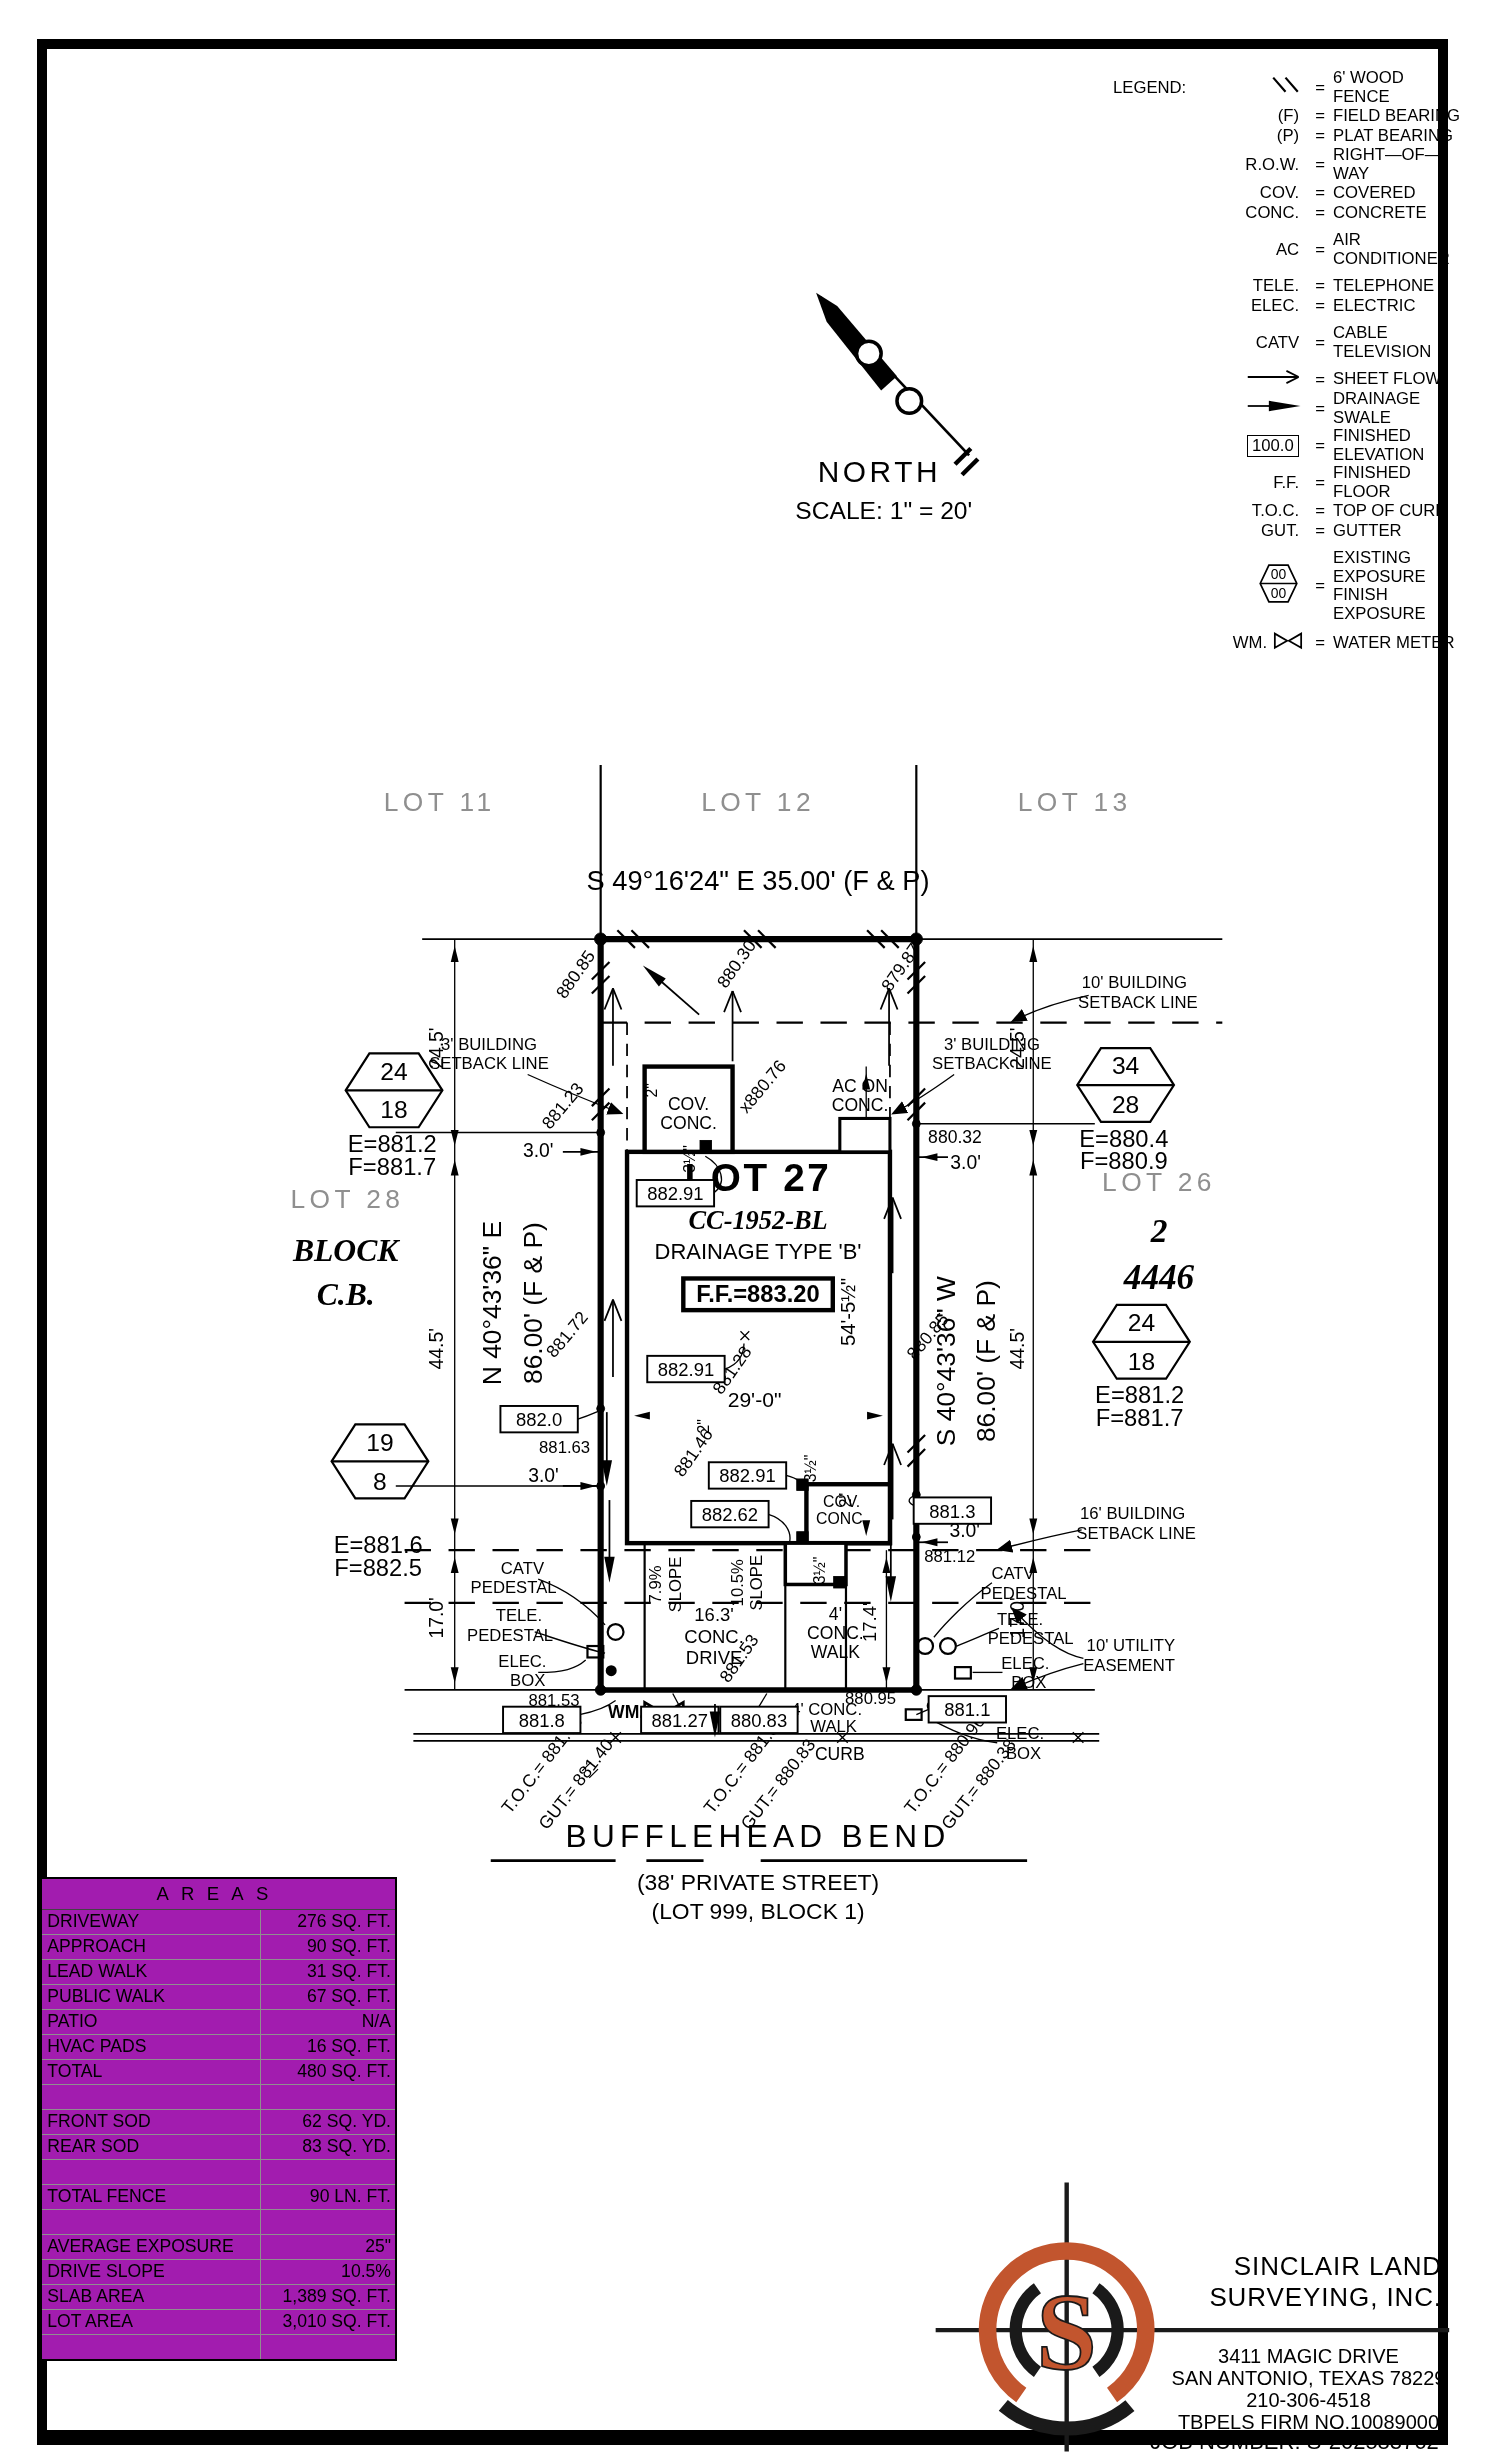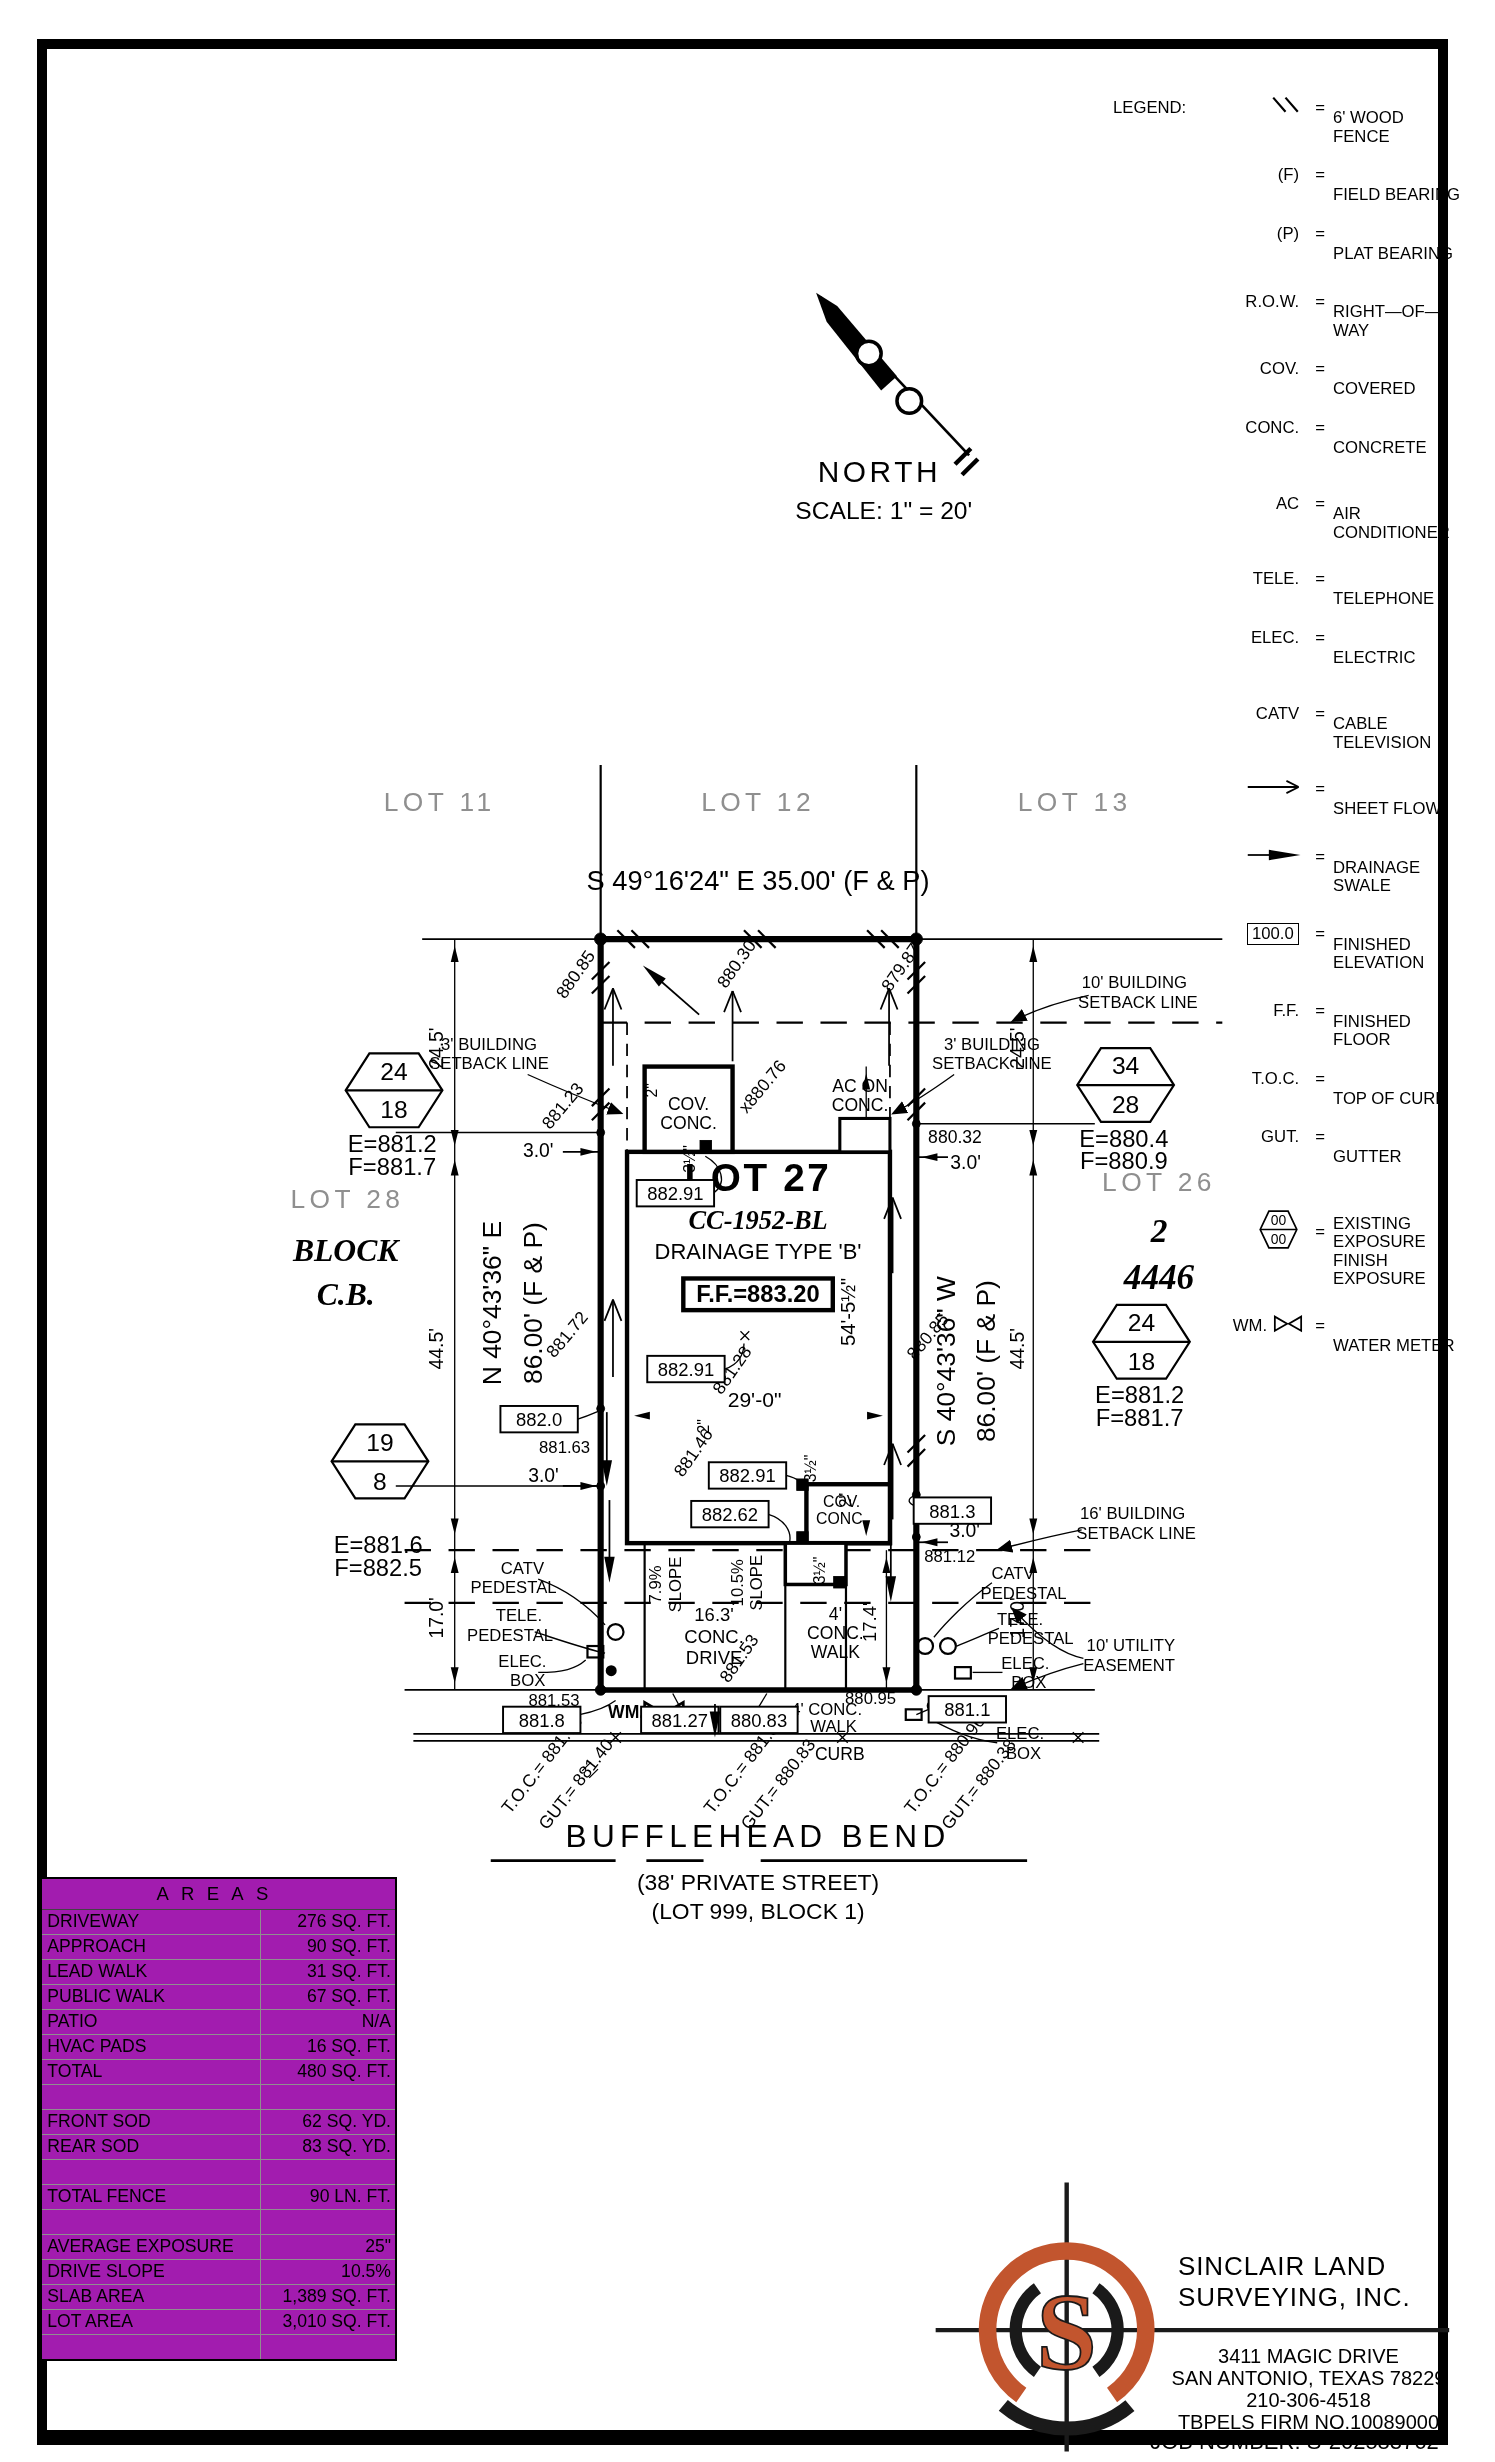--- a/index.html
+++ b/index.html
@@ -13,41 +13,41 @@
   .disclaimer{left:74px;top:74px;width:528px;font-family:"Liberation Serif",serif;font-style:italic;}
   .disclaimer .p1{font-size:17.6px;font-weight:bold;line-height:23px;}
   .disclaimer .p2{font-size:14.5px;line-height:18.5px;margin-top:5.3px;}
   
   .legend{left:1113px;top:69px;width:352px;font-size:16.7px;}
   .lrow{display:grid;grid-template-columns:88px 106px 26px auto;align-items:center;min-height:20px;}
   .lrow.gap{margin-top:8px;}
   .lrow .pre{text-align:left;}
   .lrow .sym{text-align:right;padding-right:3.5px;display:flex;justify-content:flex-end;align-items:center;gap:4.4px;}
   .lrow .eq{text-align:center;}
-  .lrow .desc{text-align:left;line-height:18.5px;margin-top:40px;}
+  .lrow .desc{text-align:left;line-height:18.5px;}
   .lrow .desc .l2:empty{display:none;}
   .lrow.boxed .sym .lab{border:1.8px solid #000;padding:0 4.4px;}
   
   .areas{left:40px;top:1877px;width:357px;border:2.6px solid #000;box-sizing:border-box;background:#a21caf;}
   .areas .hdr{height:30px;line-height:30px;text-align:center;font-size:18.5px;letter-spacing:12.3px;
               border-bottom:1.8px solid #444;}
   .arow{display:grid;grid-template-columns:218px auto;height:24px;line-height:23px;
         border-bottom:0.9px solid #8f8f8f;font-size:17.6px;}
   .arow:last-child{border-bottom:none;}
   .arow .al{padding-left:5.3px;}
   .arow .av{text-align:right;padding-right:4px;border-left:0.9px solid #8f8f8f;}
   
   .titleblock{left:457px;top:2132px;width:440px;text-align:center;
               font-family:"Liberation Serif",serif;font-style:italic;font-weight:bold;}
   .credits{left:573px;top:2316px;width:369px;font-size:20px;}
   .crow{display:flex;align-items:flex-end;margin-bottom:4.4px;}
   .crow .clab{width:141px;}
   .crow .cval{min-width:106px;text-align:center;border-bottom:2.2px solid #000;padding:0 7px;}
   
-  .firmname{left:1178px;top:2251px;width:264px;text-align:left;font-size:26px;line-height:31px;letter-spacing:0.9px;}
+  .firmname{left:1178px;top:2251px;width:264px;text-align:right;font-size:26px;line-height:31px;letter-spacing:0.9px;}
   .firmaddr{left:1170px;top:2345px;width:277px;text-align:center;font-size:20px;line-height:22px;}
   .firmjob{left:1136px;top:2429px;width:317px;text-align:center;font-size:22px;}
 </style>
 </head>
 <body>
 
 <div class="page">
 
   <svg id="plan-svg" width="1495" height="2462" viewBox="0 0 1700 2800">
     <defs>

